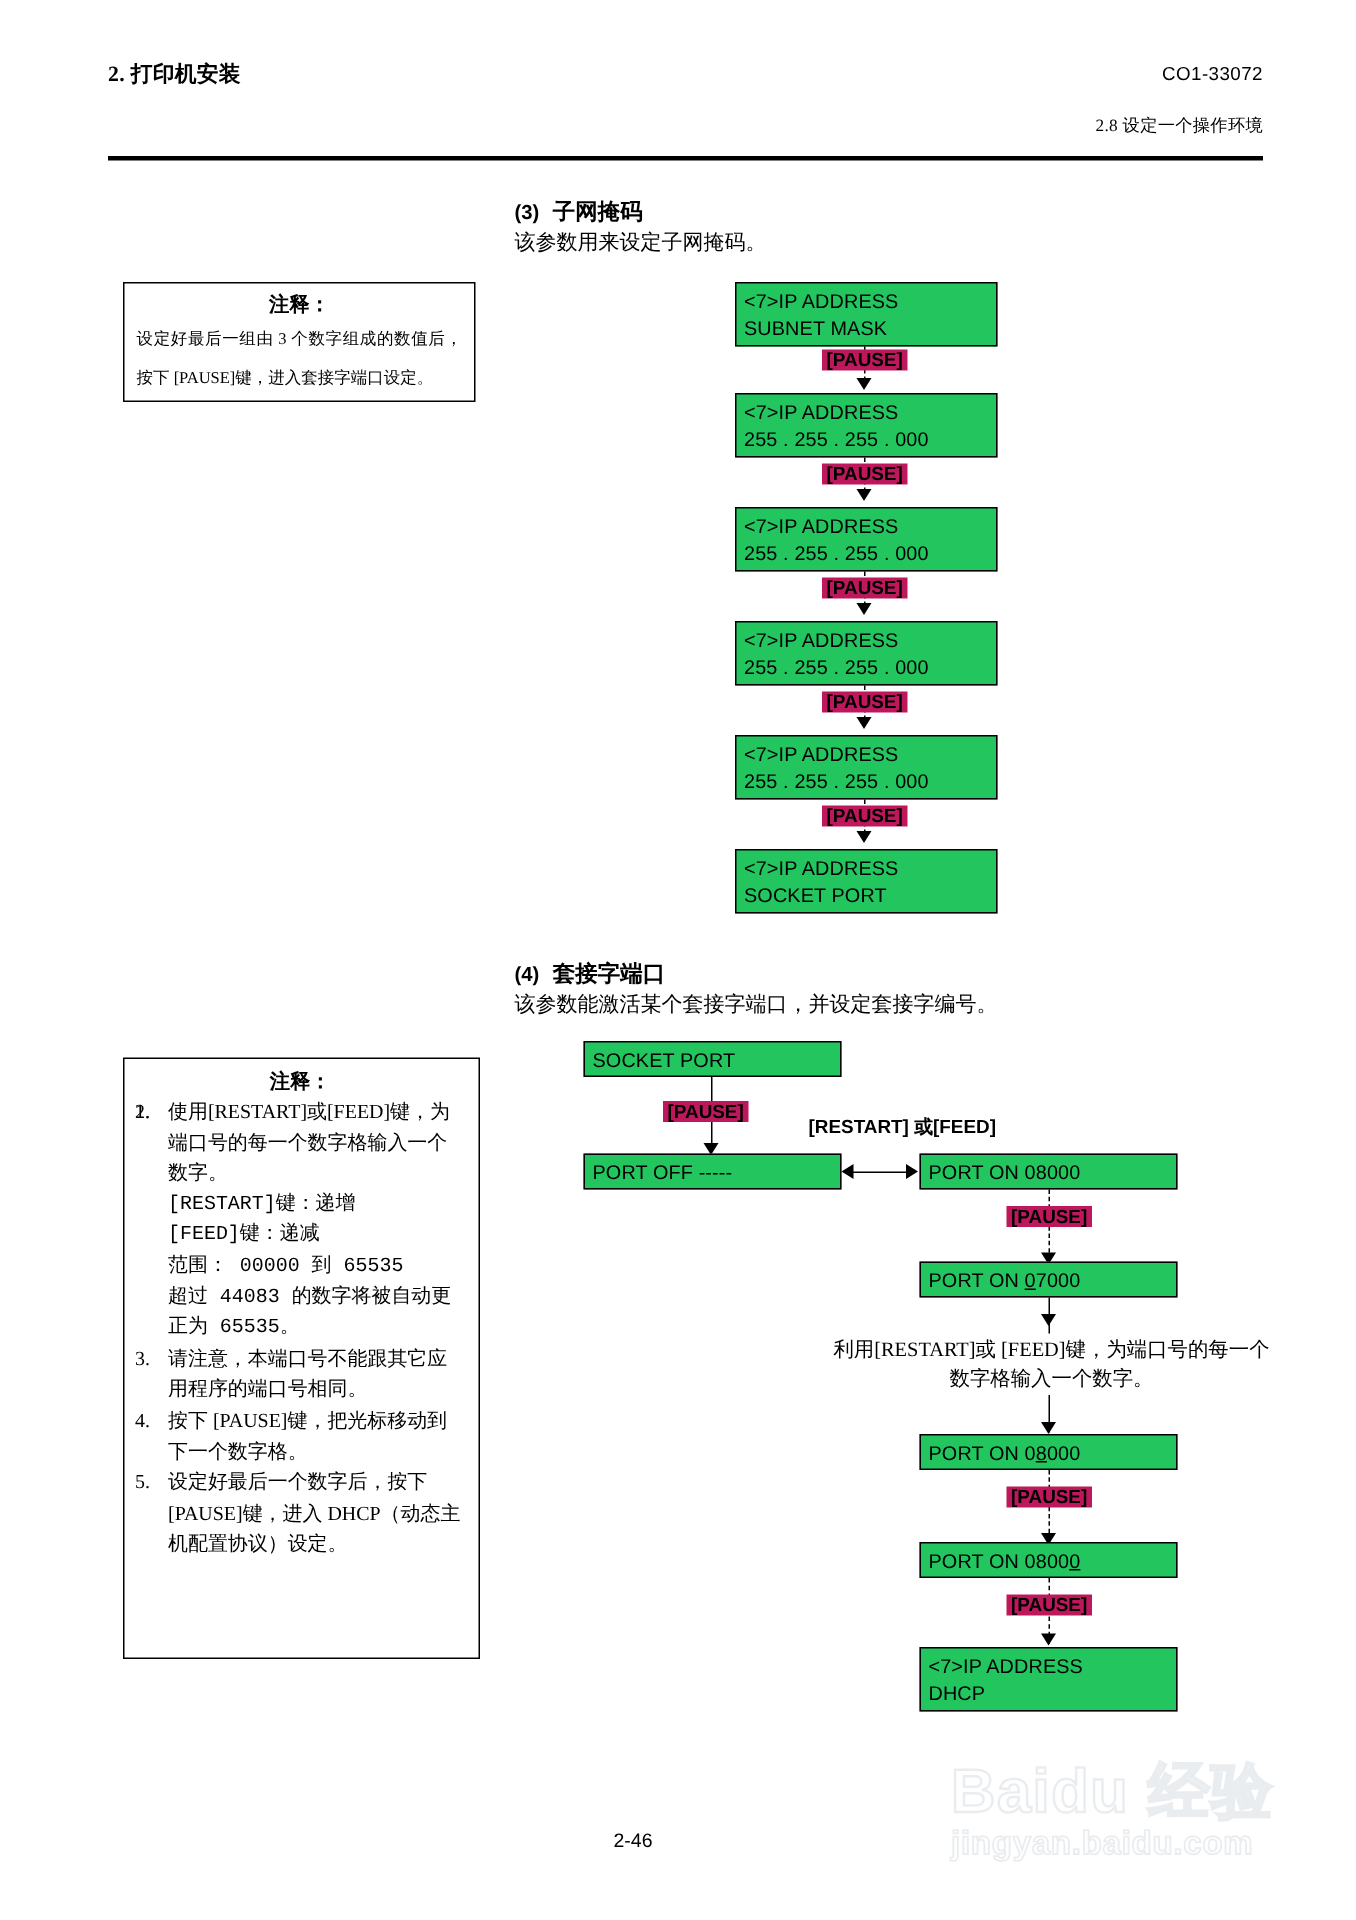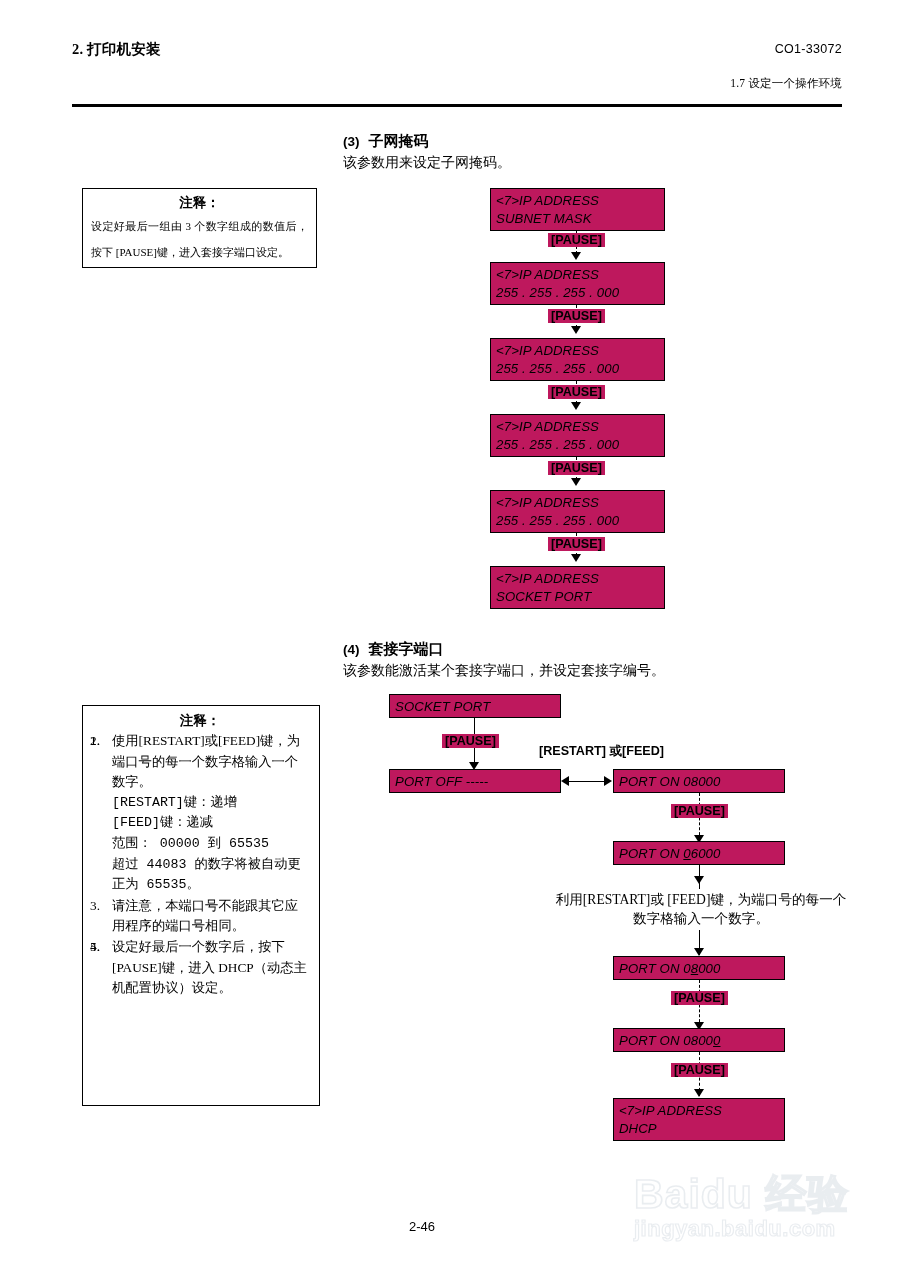--- a/index.html
+++ b/index.html
@@ -84,27 +84,26 @@
     position:absolute;
     font-family:"Liberation Serif", serif;
     font-size:14px;line-height:19px;
   }
 
   
   .lcd{
     position:absolute;
     border:1.7px solid #000;
     box-sizing:border-box;
-    background:#be185d;
+    background:#22c55e;
     font-family:"Liberation Sans", sans-serif;
     font-size:13.2px;
     line-height:18px;
     padding:3px 5px 3px 5px;
     letter-spacing:.1px;
-    font-style:italic;
   }
   .lcd .l2{display:block;}
   .lcd u{text-decoration:underline;}
 
   
   .conn{
     position:absolute;
     width:0;
     border-left:1.9px dashed #000;
   }
@@ -184,21 +183,21 @@
     white-space:nowrap;
   }
 </style>
 </head>
 <body>
 
 <div class="page">
 
   <div class="hdr-left">2. 打印机安装</div>
   <div class="hdr-right">CO1-33072</div>
-  <div class="hdr-sub">1.7 设定一个操作环境</div>
+  <div class="hdr-sub">2.8 设定一个操作环境</div>
   <div class="hdr-rule"></div>
 
 
   <div class="note-box top">
     <div class="note-title">注释：</div>
     <div class="note-body">设定好最后一组由 3 个数字组成的数值后，按下 [PAUSE]键，进入套接字端口设定。</div>
   </div>
 
   <div class="note-box bottom">
     <div class="note-title">注释：</div>
@@ -213,20 +212,21 @@
         <span class="sub-line">[FEED]键：递减</span>
         <span class="sub-line">范围： 00000 到 65535</span>
         <span class="sub-line">超过 44083 的数字将被自动更正为 65535。</span>
       </li>
       <li>
         <span class="num">3.</span>
         <span>请注意，本端口号不能跟其它应用程序的端口号相同。</span>
       </li>
       <li>
         <span class="num">4.</span>
+        <span>按下 [PAUSE]键，把光标移动到下一个数字格。</span>
       </li>
       <li>
         <span class="num">5.</span>
         <span>设定好最后一个数字后，按下 [PAUSE]键，进入 DHCP（动态主机配置协议）设定。</span>
       </li>
     </ul>
   </div>
 
   <div class="para-head" style="left:343px;top:132px;">
     <span>(3)</span><span class="cn">子网掩码</span>
@@ -301,21 +301,21 @@
   <div class="ah-right" style="left:604px;top:776px;"></div>
 
   <div class="lcd" style="left:613px;top:769px;width:172px;height:24px;">
     <span>PORT ON  08000</span>
   </div>
   <div class="conn" style="left:699px;top:793px;height:47px;"></div>
   <div class="arrowhead" style="left:694px;top:835px;"></div>
   <div class="conn-label" style="left:671px;top:804px;">[PAUSE]</div>
 
   <div class="lcd" style="left:613px;top:841px;width:172px;height:24px;">
-    <span>PORT ON  </span><u>0</u><span>6000</span>
+    <span>PORT ON  </span><u>0</u><span>7000</span>
   </div>
   <div class="conn solid" style="left:699px;top:865px;height:24px;"></div>
   <div class="arrowhead" style="left:694px;top:876px;"></div>
 
   <div class="inline-note" style="left:551px;top:890px;width:300px;">利用[RESTART]或 [FEED]键，为端口号的每一个数字格输入一个数字。</div>
 
   <div class="conn solid" style="left:699px;top:930px;height:25px;"></div>
   <div class="arrowhead" style="left:694px;top:948px;"></div>
 
   <div class="lcd" style="left:613px;top:956px;width:172px;height:24px;">

